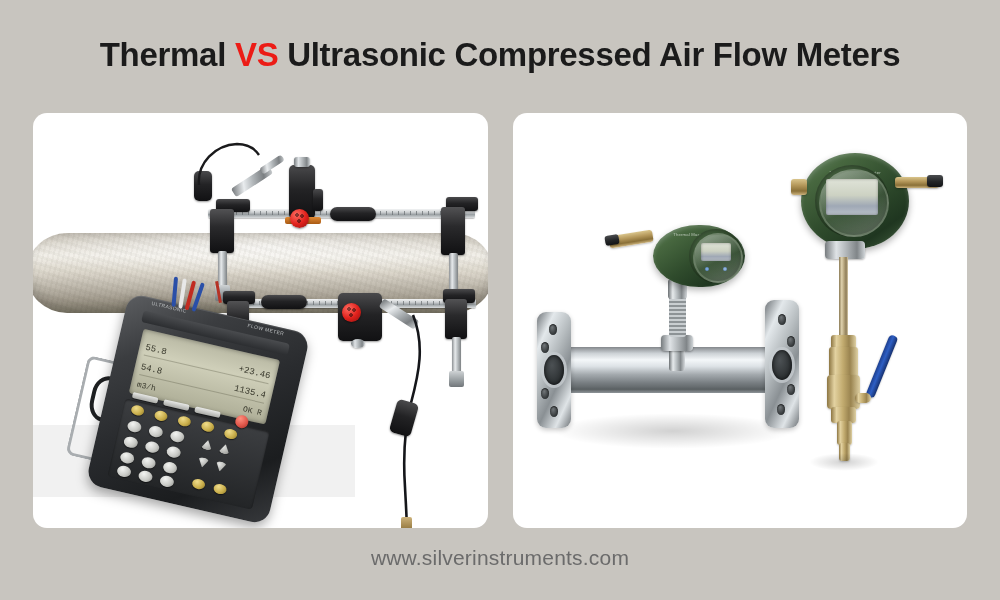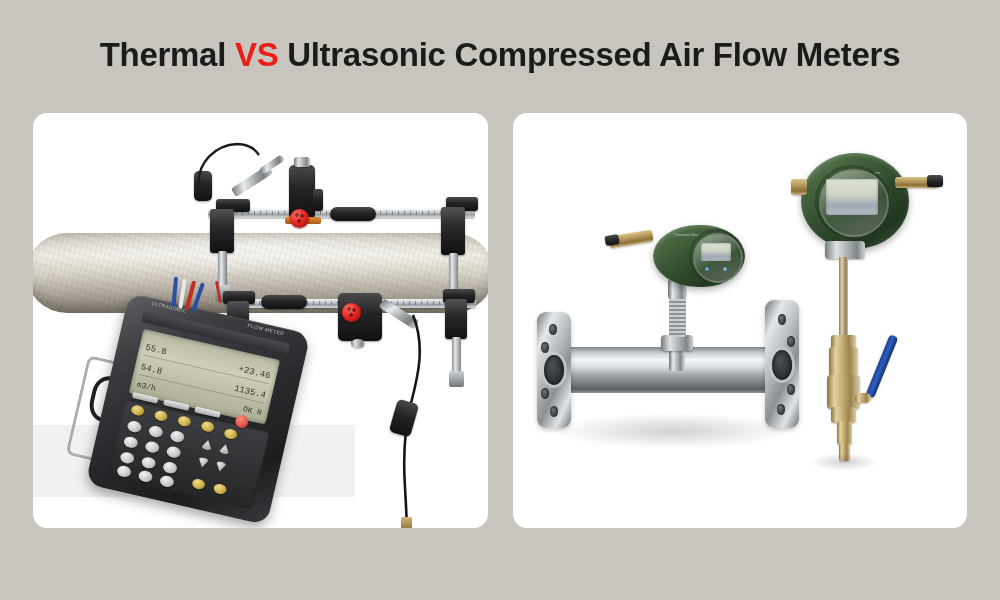--- a/index.html
+++ b/index.html
@@ -474,14 +474,15 @@
     <div class="brass" style="left:314px;top:262px;width:33px;height:34px;border-radius:4px;"></div>
     <div class="brass" style="left:318px;top:294px;width:25px;height:16px;"></div>
     <div class="brass" style="left:324px;top:308px;width:15px;height:24px;"></div>
     <div class="brass" style="left:326px;top:330px;width:11px;height:18px;"></div>
     <div class="valve-handle" style="left:352px;top:218px;"></div>
     <div class="brass" style="left:342px;top:280px;width:16px;height:10px;border-radius:5px;"></div>
 
     <div class="shadow-soft" style="left:296px;top:340px;width:70px;height:18px;"></div>
   </div>
 
+  <div class="footer">www.silverinstruments.com</div>
 
 </div>
 
 </body></html>

